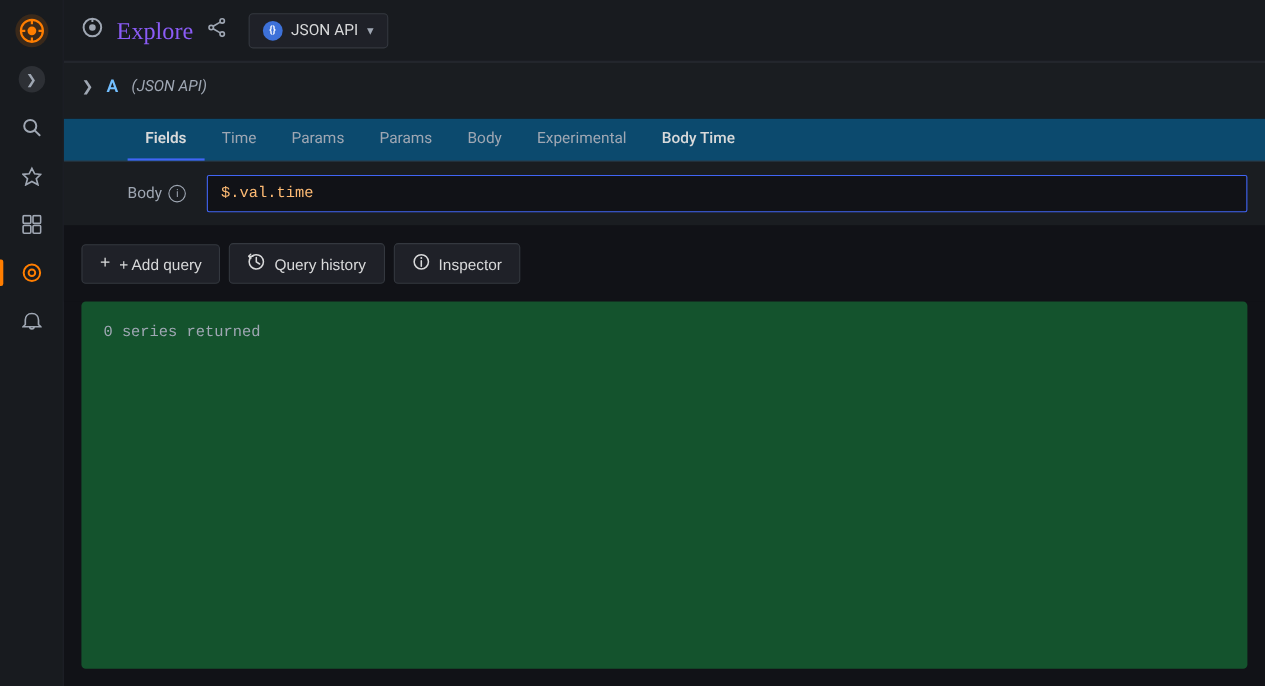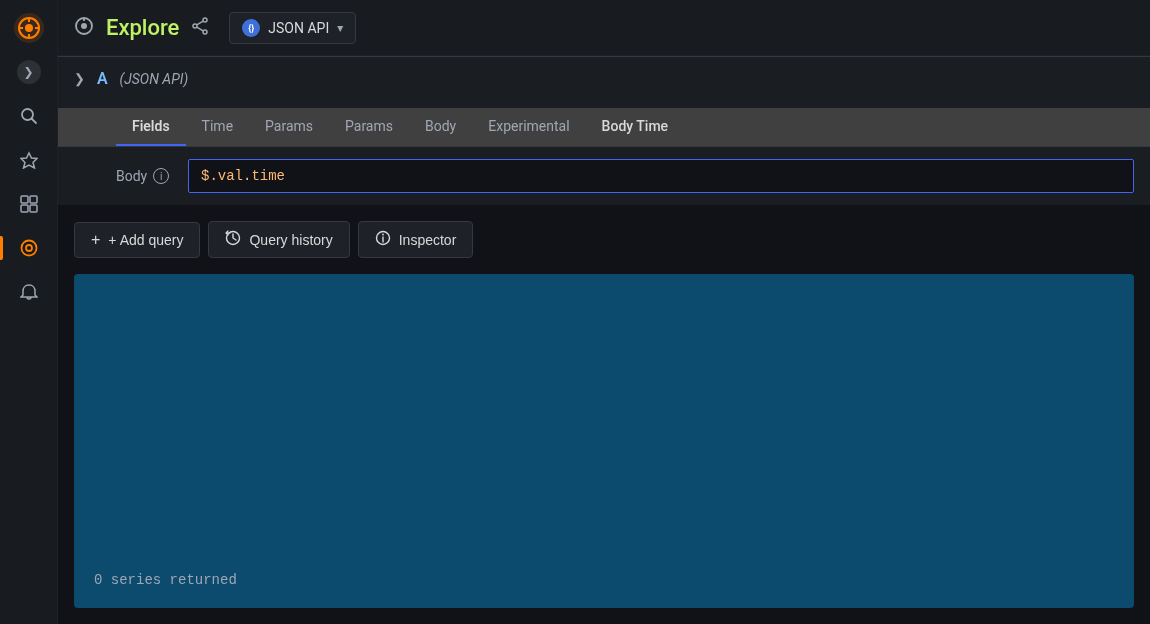--- a/index.html
+++ b/index.html
@@ -104,21 +104,22 @@
     }
 
     .topbar-icon {
       color: #9fa7b3;
       font-size: 18px;
     }
 
     .topbar-title {
       font-size: 22px;
       font-weight: 500;
-      color: #bef264;
+      color: #8b5cf6;
+      font-family: Liberation Serif, serif;
     }
 
     .topbar-share {
       color: #9fa7b3;
       font-size: 18px;
       cursor: pointer;
     }
 
     .datasource-btn {
       display: flex;
@@ -174,21 +175,21 @@
     }
 
     .query-datasource {
       font-size: 14px;
       color: #9fa7b3;
       font-style: italic;
     }
 
     
     .tabs-container {
-      background: #404040;
+      background: #0c4a6e;
       border-bottom: 1px solid #34383f;
     }
 
     .tabs {
       display: flex;
       align-items: center;
       margin-left: 58px;
     }
 
     .tab {
@@ -273,25 +274,25 @@
       border-radius: 4px;
       color: #d8d9da;
       font-size: 14px;
       cursor: pointer;
     }
 
     
     .results-area {
       flex: 1;
       margin: 0 16px 16px 16px;
-      background: #0c4a6e;
+      background: #14532d;
       border-radius: 4px;
       padding: 20px;
       display: flex;
-      align-items: flex-end;
+      align-items: flex-start;
       min-height: 120px;
     }
 
     .results-text {
       font-size: 14px;
       color: #9fa7b3;
       font-family: 'Courier New', Courier, monospace;
     }
 
     

